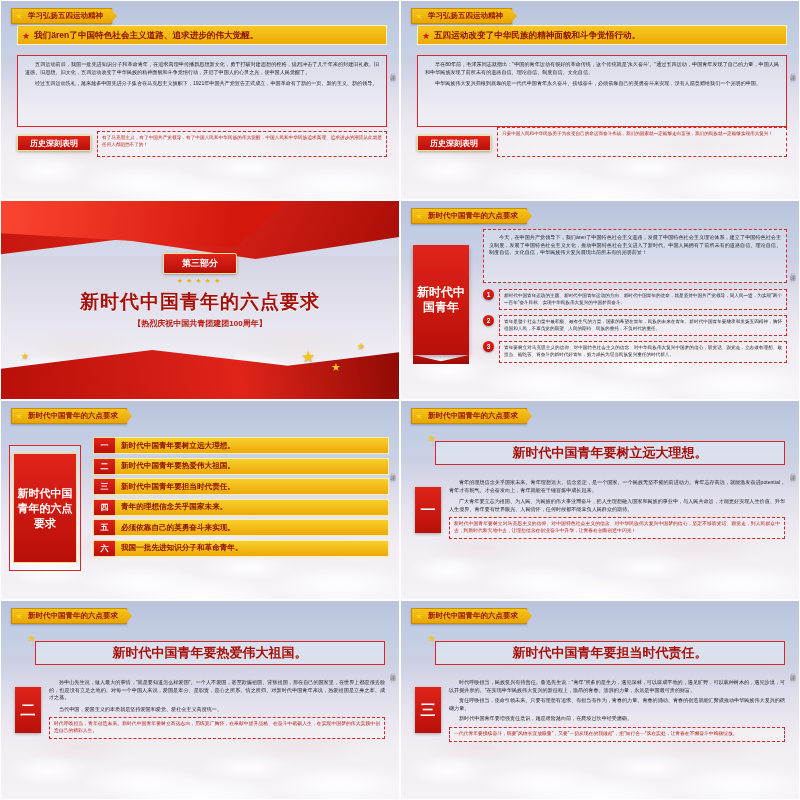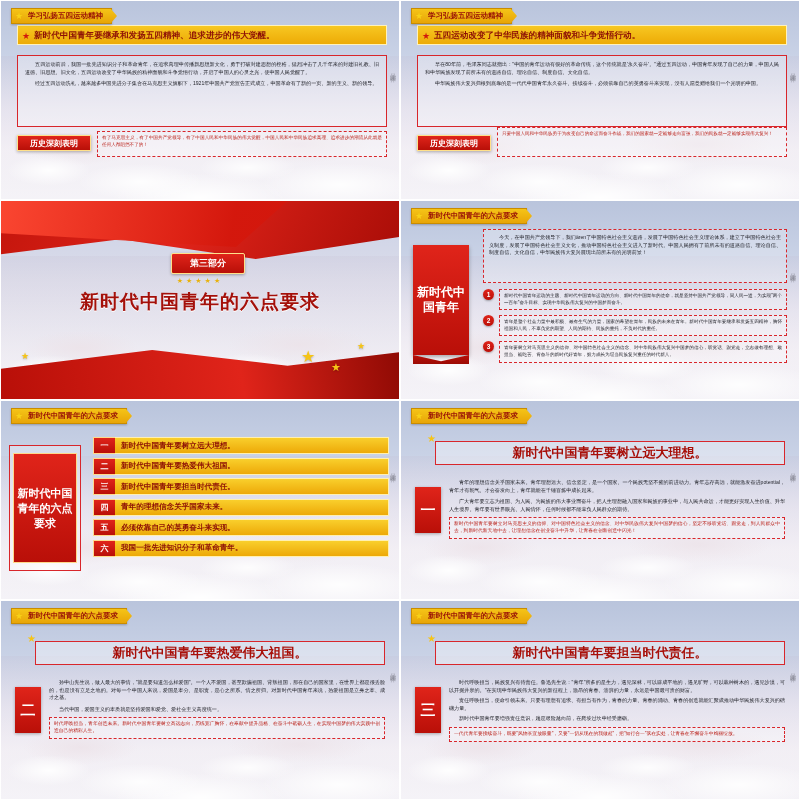--- a/index.html
+++ b/index.html
@@ -111,21 +111,21 @@
     clip-path: polygon(0 0, 100% 0, 82% 100%, 0 70%);
     opacity:.92;
   }
   .t-ribbon-bot {
     position:absolute; left:0; bottom:0; width:100%; height:52px;
     background: linear-gradient(80deg,#b80f08 0%, #e0241a 60%, #8f0a04 100%);
     clip-path: polygon(0 42%, 38% 6%, 72% 36%, 100% 10%, 100% 100%, 0 100%);
   }
   .t-badge {
     position:absolute; left:50%; top:52px; transform:translateX(-50%);
-    padding: 3px 18px; font-size:9px; border-radius:2px;margin-left:8px;
+    padding: 3px 18px; font-size:9px; border-radius:2px;
   }
   .t-title {
     position:absolute; left:0; right:0; top:88px;
     text-align:center; color:#a4100a; font-size:19px; font-weight:bold;
     letter-spacing:1px;
     text-shadow: 0 1px 0 #fff;
   }
   .t-stars {
     position:absolute; left:0; right:0; top:76px; text-align:center;
     color:#e8b20c; font-size:7px; letter-spacing:3px;
@@ -222,21 +222,21 @@
 
     <div class="hdr">
       <div class="hdr-flag">
         <span class="hdr-star star-gold">★</span>
         <span>学习弘扬五四运动精神</span>
       </div>
     </div>
 
     <div class="goldbar" style="position:absolute;left:16px;right:12px;top:24px;padding:3px 6px 3px 16px;font-size:8.6px;line-height:12px;">
       <span style="position:absolute;left:4px;top:4px;color:#d01a0d;font-size:9px;">★</span>
-      <span>新时代中国青年要继承和发扬五四精神、追求进步的伟大觉醒。</span>
+      <span>我们ären了中国特色社会主义道路、追求进步的伟大觉醒。</span>
     </div>
 
     <div class="framebox" style="position:absolute;left:16px;right:12px;top:54px;height:72px;padding:5px 7px;">
       <p class="body-text" style="margin:0 0 4px 0;">五四运动前后，我国一批先进知识分子和革命青年，在追求真理中传播新思想新文化，勇于打破封建思想的桎梏，猛烈冲击了几千年来的封建旧礼教、旧道德、旧思想、旧文化，五四运动改变了中华民族的精神面貌和斗争觉悟行动，开启了中国人的心灵之光，使中国人民觉醒了。</p>
       <p class="body-text" style="margin:0;">经过五四运动洗礼，越来越多中国先进分子集合在马克思主义旗帜下，1921年中国共产党宣告正式成立，中国革命有了新的一页、新的主义、新的领导。</p>
     </div>
 
     <div class="redbar" style="position:absolute;left:16px;top:134px;width:74px;height:16px;font-size:8px;display:flex;align-items:center;justify-content:center;">
       <span>历史深刻表明</span>
     </div>
@@ -284,20 +284,21 @@
     <div class="gold-star" style="left:300px;top:146px;font-size:16px;">★</div>
     <div class="gold-star" style="left:330px;top:160px;font-size:11px;">★</div>
     <div class="gold-star" style="left:356px;top:140px;font-size:9px;">★</div>
     <div class="gold-star" style="left:20px;top:150px;font-size:9px;">★</div>
 
     <div class="redbar t-badge">
       <span>第三部分</span>
     </div>
     <div class="t-stars">★★★★★</div>
     <div class="t-title">新时代中国青年的六点要求</div>
+    <div class="t-sub">【热烈庆祝中国共青团建团100周年】</div>
   </div>
 
   <div class="slide">
     <div class="clouds"></div>
     <div class="watermark">品党建课件</div>
 
     <div class="hdr">
       <div class="hdr-flag">
         <span class="hdr-star star-gold">★</span>
         <span>新时代中国青年的六点要求</span>

